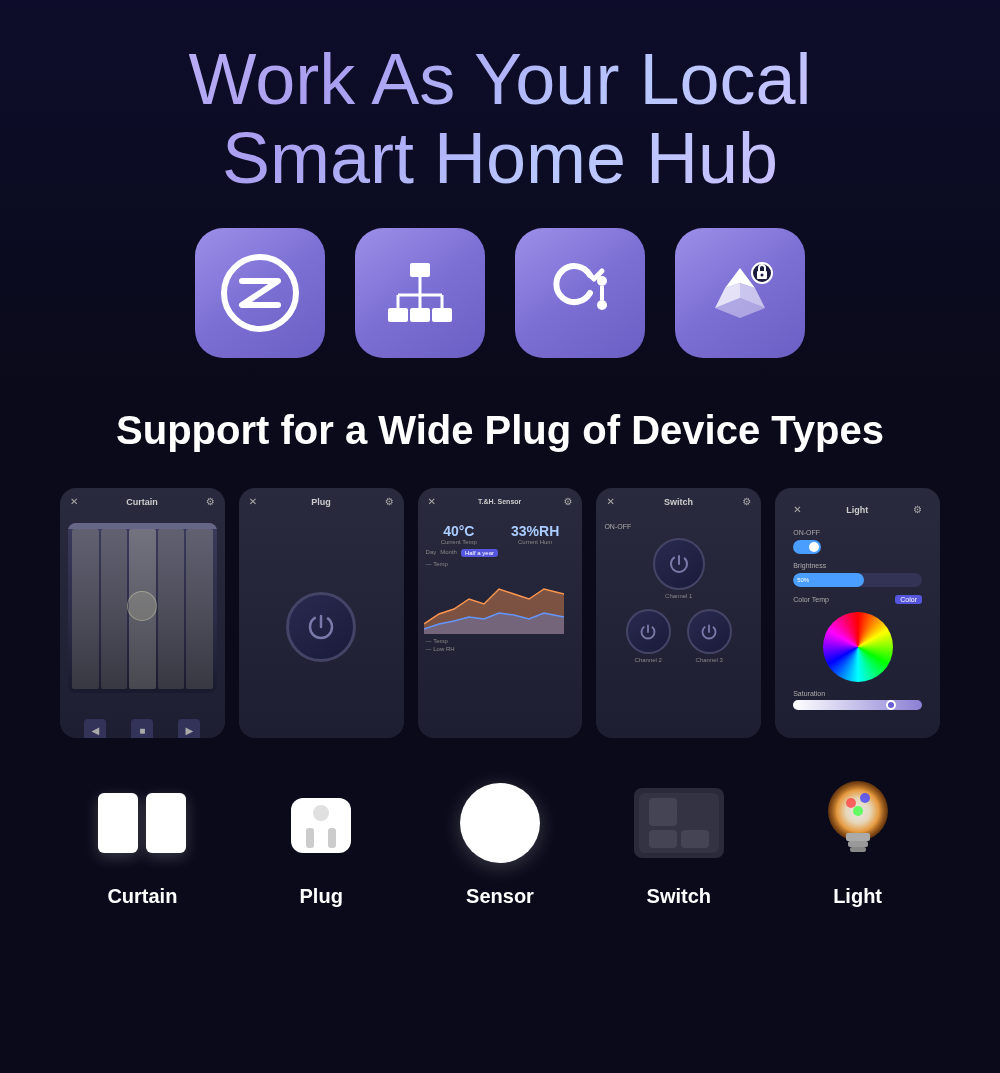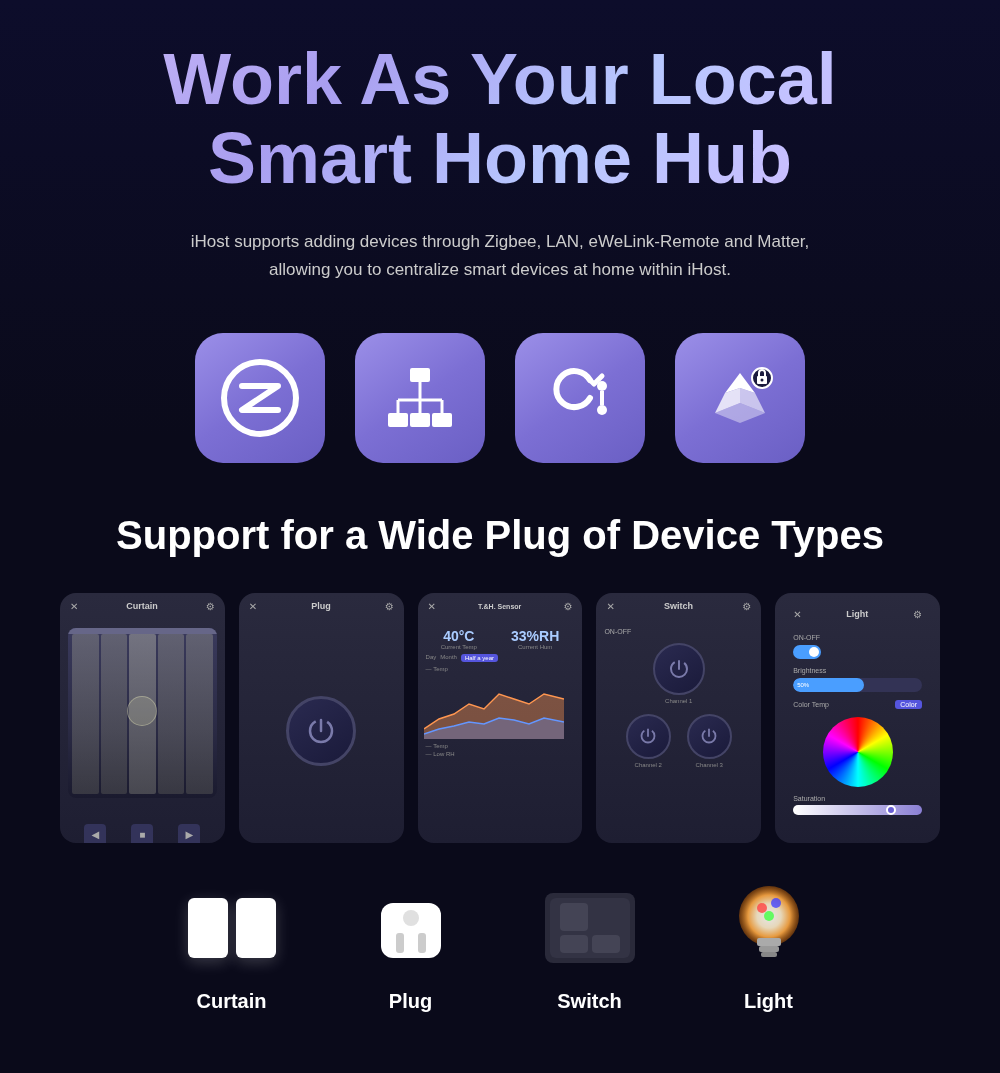--- a/index.html
+++ b/index.html
@@ -16,21 +16,21 @@
     .page-wrapper {
       width: 1000px;
       background: linear-gradient(180deg, #0d0d2b 0%, #0a0a1a 40%, #0a0a1a 100%);
       padding: 40px 60px 60px;
     }
 
     
     .hero-title {
       text-align: center;
       font-size: 72px;
-      font-weight: 700;
+      font-weight: 400;
       line-height: 1.1;
       margin-bottom: 30px;
       background: linear-gradient(135deg, #c8b8f8 0%, #a99ef0 30%, #b8c8ff 60%, #d4b8ff 100%);
       -webkit-background-clip: text;
       -webkit-text-fill-color: transparent;
       background-clip: text;
     }
 
     .hero-subtitle {
       text-align: center;
@@ -190,21 +190,20 @@
 </head>
 <body>
 
 <div class="page-wrapper">
 
   <h1 class="hero-title">
     <span>Work As Your Local</span><br>
     <span>Smart Home Hub</span>
   </h1>
 
-  <p class="hero-subtitle">iHost supports adding devices through Zigbee, LAN, eWeLink-Remote and Matter, allowing you to centralize smart devices at home within iHost.</p>
 
   <div class="protocol-icons">
 
     <div class="protocol-icon-wrapper icon-zigbee">
       <svg width="80" height="80" viewBox="0 0 80 80">
         <circle cx="40" cy="40" r="36" fill="none" stroke="white" stroke-width="6"></circle>
         <path d="M22 28 L58 28 L22 52 L58 52" fill="none" stroke="white" stroke-width="6" stroke-linecap="round" stroke-linejoin="round"></path>
       </svg>
     </div>
 
@@ -444,20 +443,27 @@
 
           <rect x="35" y="50" width="8" height="20" rx="3" fill="#ccc"></rect>
           <rect x="57" y="50" width="8" height="20" rx="3" fill="#ccc"></rect>
 
           <circle cx="50" cy="35" r="8" fill="#e0e0e0"></circle>
         </svg>
       </div>
       <div class="device-label">Plug</div>
     </div>
 
+    <div class="device-item">
+      <div class="device-image">
+
+        <div style="width:80px; height:80px; border-radius:50%; background:white; box-shadow: 0 4px 20px rgba(255,255,255,0.2);"></div>
+      </div>
+      <div class="device-label">Sensor</div>
+    </div>
 
     <div class="device-item">
       <div class="device-image">
         <svg width="110" height="90" viewBox="0 0 110 90">
 
           <rect x="10" y="10" width="90" height="70" rx="8" fill="#2a2a3a"></rect>
           <rect x="15" y="15" width="80" height="60" rx="6" fill="#333344"></rect>
 
           <rect x="25" y="20" width="28" height="28" rx="4" fill="#444455"></rect>
 

